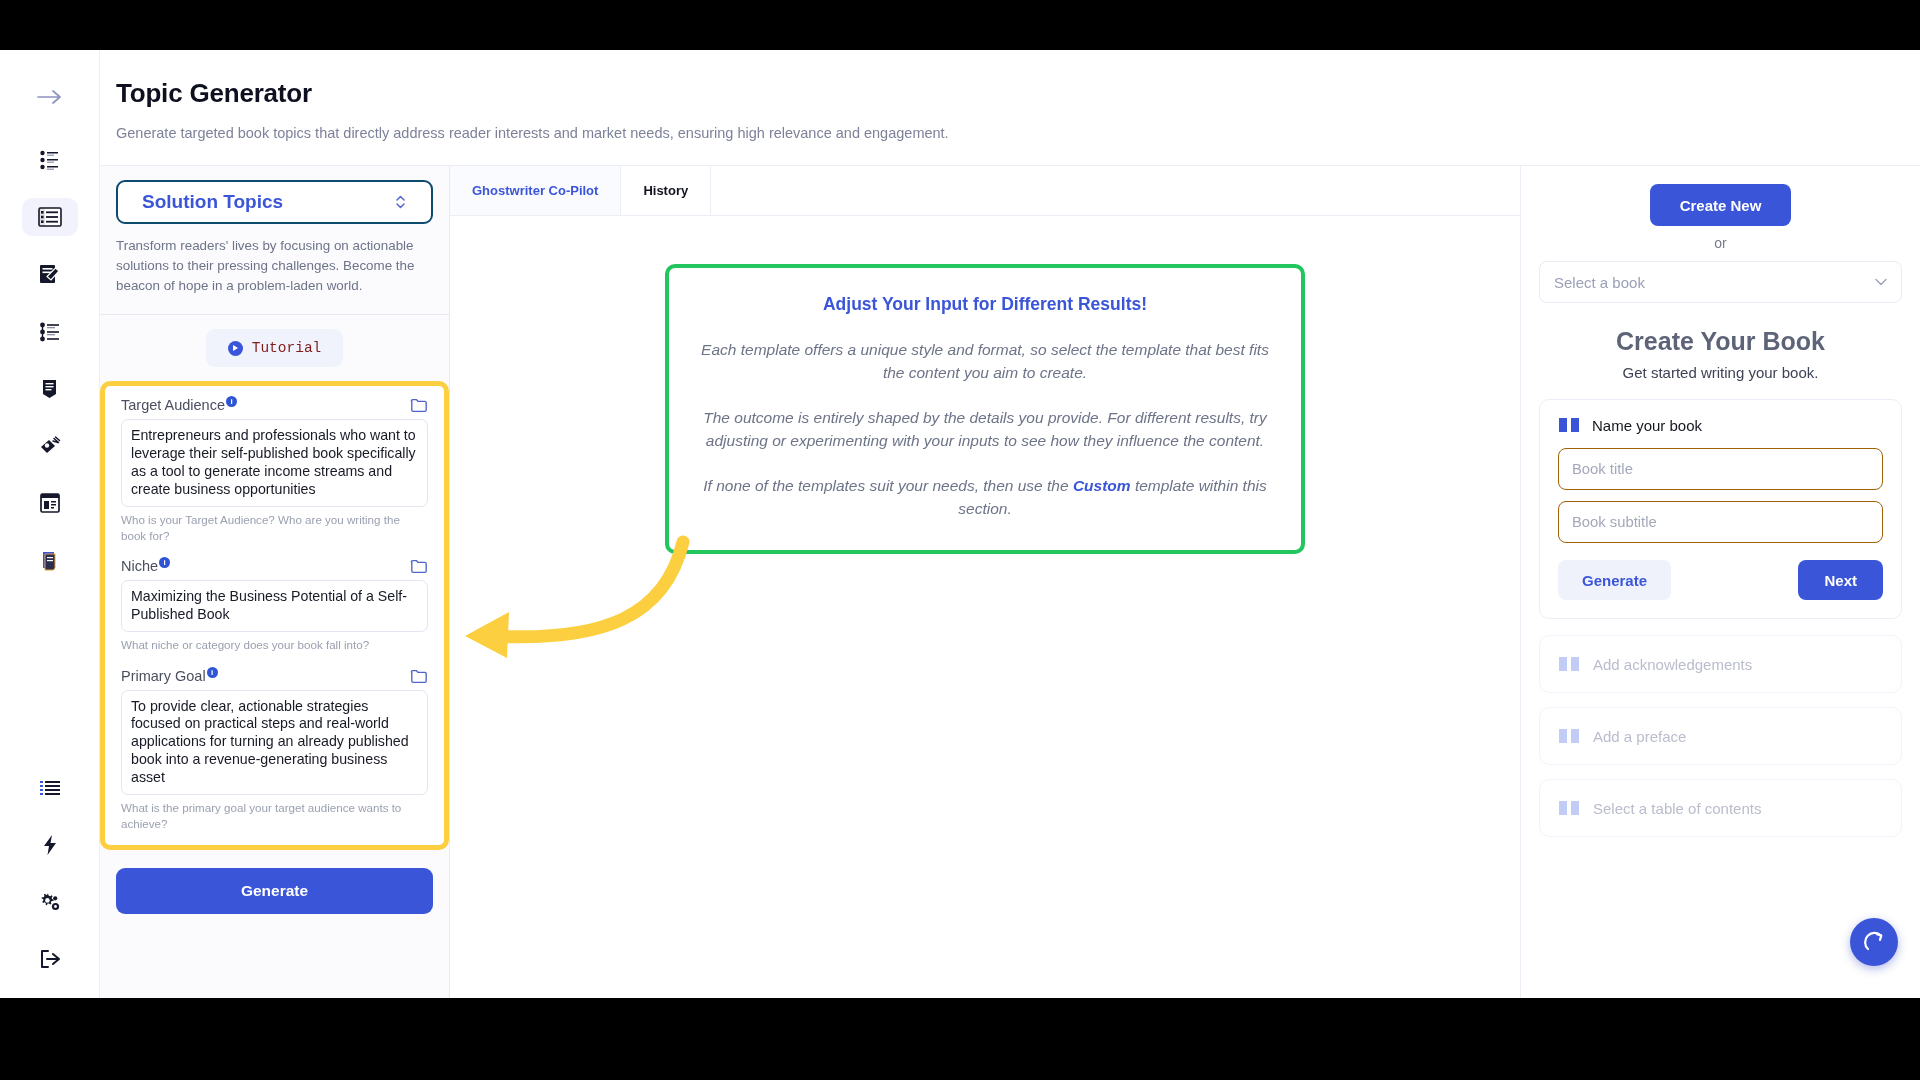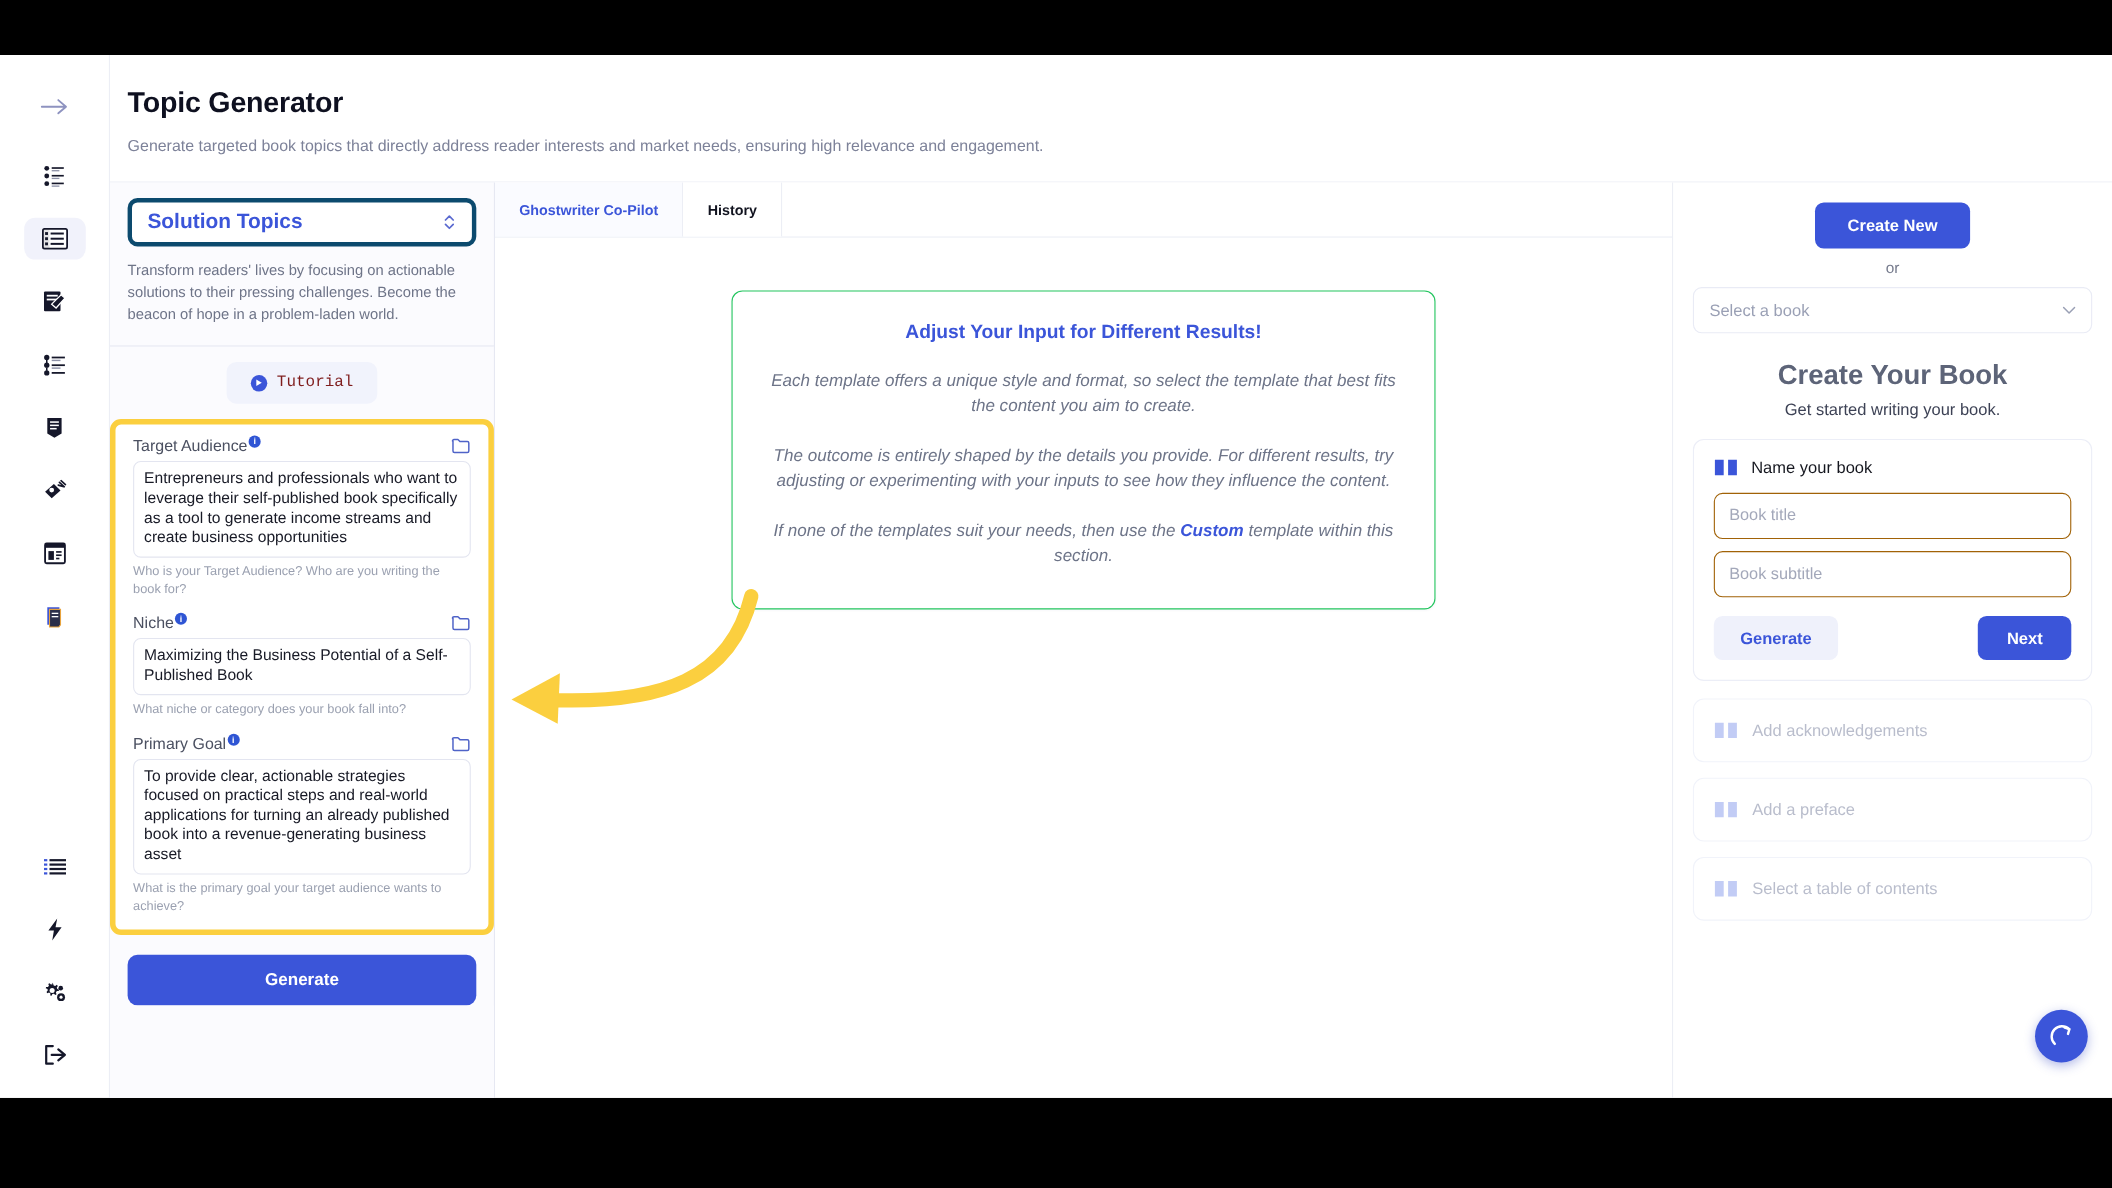--- a/index.html
+++ b/index.html
@@ -80,25 +80,25 @@
     flex-shrink: 0;
     background: #fbfbfe;
     border-right: 1px solid #e6e8f2;
     display: flex;
     flex-direction: column;
     padding-top: 14px;
   }
   .tpl-select-wrap { padding: 0 16px; }
   .tpl-select {
     background: #fff;
-    border: 4px solid #0c4a6e;
+    border: 2px solid #0c4a6e;
     border-radius: 9px;
     height: 44px;
     display: flex; align-items: center; justify-content: space-between;
-    padding: 0 14px;
+    padding: 0 24px;
     cursor: pointer;
   }
   .tpl-select .label {
     font-size: 19px; font-weight: bold; color: #3b55d9;
   }
   .chev-ud { color: #5b6ad0; font-size: 14px; line-height: 0.8; display:flex; flex-direction:column; }
   .tpl-desc {
     padding: 12px 16px 18px 16px;
     font-size: 13.4px;
     line-height: 1.5;
@@ -192,21 +192,21 @@
     padding: 0 22px;
     font-size: 13px; font-weight: bold;
     cursor: pointer;
     border-right: 1px solid #eceef5;
   }
   .tab.active { color: #3b55d9; background: #fafbff; }
   .tab.inactive { color: #11131f; background: #fff; }
   .center-body { flex: 1; display: flex; justify-content: center; padding-top: 48px; }
   .info-card {
     width: 640px; height: 290px;
-    border: 1px solid #22c55e;
+    border: 4px solid #22c55e;
     border-radius: 10px;
     background: #fff;
     padding: 26px 30px;
     text-align: center;
     box-shadow: 0 1px 2px rgba(30,35,80,0.03);
   }
   .info-title {
     color: #3b55d9; font-size: 17.5px; font-weight: bold; margin-bottom: 24px;
   }
   .info-p {

